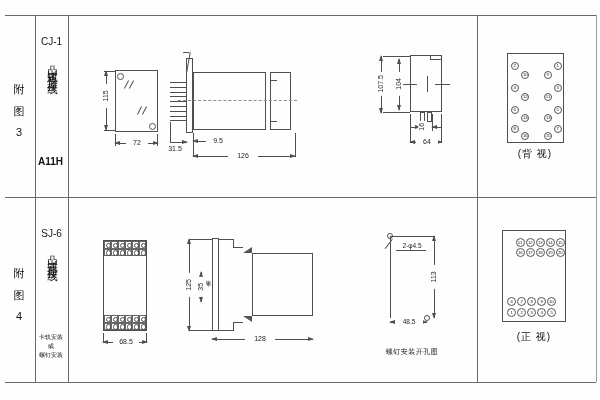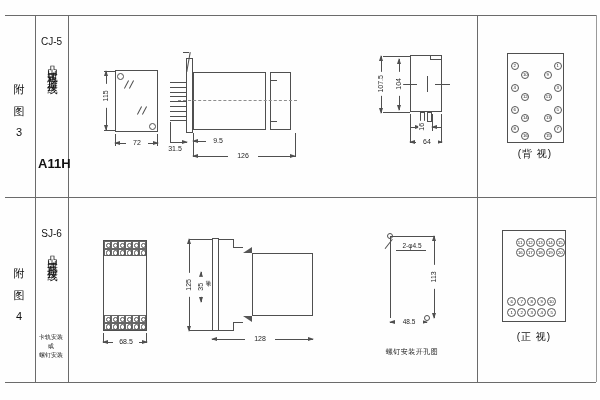--- a/index.html
+++ b/index.html
@@ -16,21 +16,21 @@
   .a-l::before{content:"";position:absolute;left:-1px;top:-3px;border-top:2.5px solid transparent;border-bottom:2.5px solid transparent;border-right:6px solid var(--lc);}
   .a-r::after{content:"";position:absolute;right:-1px;top:-3px;border-top:2.5px solid transparent;border-bottom:2.5px solid transparent;border-left:6px solid var(--lc);}
   .a-t::before{content:"";position:absolute;top:-1px;left:-3px;border-left:2.5px solid transparent;border-right:2.5px solid transparent;border-bottom:6px solid var(--lc);}
   .a-b::after{content:"";position:absolute;bottom:-1px;left:-3px;border-left:2.5px solid transparent;border-right:2.5px solid transparent;border-top:6px solid var(--lc);}
   .dtxt{position:absolute;font-size:7px;line-height:1.1;background:#fefefe;padding:0 1px;color:#1e1e1e;text-align:center;z-index:3;}
   .vdim{position:absolute;font-size:7px;line-height:1.1;background:#fefefe;color:#1e1e1e;text-align:center;transform:rotate(-90deg);transform-origin:center;z-index:3;white-space:nowrap;}
   .figlab{position:absolute;display:flex;flex-direction:column;align-items:center;gap:7px;font-size:11px;color:#111;}
   .vtext{position:absolute;writing-mode:vertical-rl;text-orientation:upright;letter-spacing:3px;font-size:10.5px;color:#111;}
   .vlabel{position:absolute;writing-mode:vertical-rl;text-orientation:upright;font-size:5.5px;color:#333;z-index:3;}
   .modeltxt{position:absolute;font-size:10px;color:#111;text-align:center;}
-  .codetxt{position:absolute;font-size:13px;font-weight:bold;color:#111;text-align:center;}
+  .codetxt{position:absolute;font-size:10px;font-weight:bold;color:#111;text-align:left;}
   .notetxt{position:absolute;font-size:6px;color:#111;text-align:center;line-height:1.5;}
   .caption{position:absolute;font-size:10px;color:#111;text-align:center;letter-spacing:1px;}
   .smallcap{position:absolute;font-size:7px;color:#111;text-align:center;letter-spacing:0.5px;}
   .hatch{position:absolute;width:12px;height:9px;}
   .hatch i{position:absolute;top:0;width:1px;height:9px;background:var(--lc);transform:rotate(28deg);}
   .hatch i:first-child{left:3px;} .hatch i:last-child{left:8px;}
   .comb{position:absolute;background:repeating-linear-gradient(to bottom,var(--lc) 0 1px,transparent 1px 4.8px);}
   .tcirc{position:absolute;border:1px solid #555;border-radius:50%;box-sizing:border-box;background:#fefefe;display:flex;align-items:center;justify-content:center;}
   .tcirc span{font-size:6px;transform:scale(0.72);color:#222;}
   .scell{position:absolute;border:0.6px solid #666;box-sizing:border-box;}
@@ -51,21 +51,21 @@
   <div class="vl table" style="left:35px;top:15px;height:367px;"></div>
   <div class="vl table" style="left:68px;top:15px;height:367px;"></div>
   <div class="vl table" style="left:477px;top:15px;height:367px;"></div>
   <div class="vl table" style="left:596px;top:15px;height:367px;border-color:#9a9a9a;"></div>
 
   <div class="figlab" style="left:10px;top:82px;width:18px;">
     <span>附</span>
     <span>图</span>
     <span>3</span>
   </div>
-  <div class="modeltxt" style="left:38px;top:36px;width:27px;">CJ-5</div>
+  <div class="modeltxt" style="left:38px;top:36px;width:27px;">CJ-1</div>
   <div class="vtext" style="left:46px;top:57px;height:98px;">凸出式板后接线</div>
   <div class="codetxt" style="left:38px;top:156px;width:27px;">A11H</div>
 
   <div class="rect" style="left:115px;top:70px;width:43px;height:62px;"></div>
   <div class="circ" style="left:117px;top:73px;width:7px;height:7px;"></div>
   <div class="circ" style="left:149px;top:123px;width:7px;height:7px;"></div>
   <div class="hatch" style="left:123px;top:80px;">
       <i></i>
       <i></i>
     </div>

